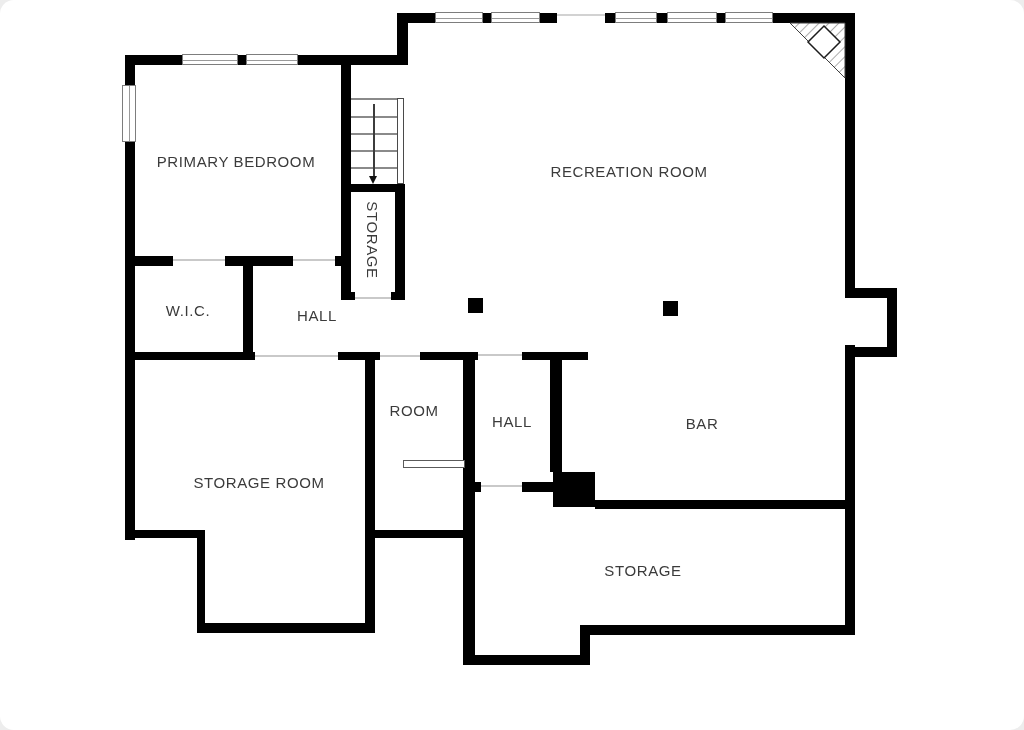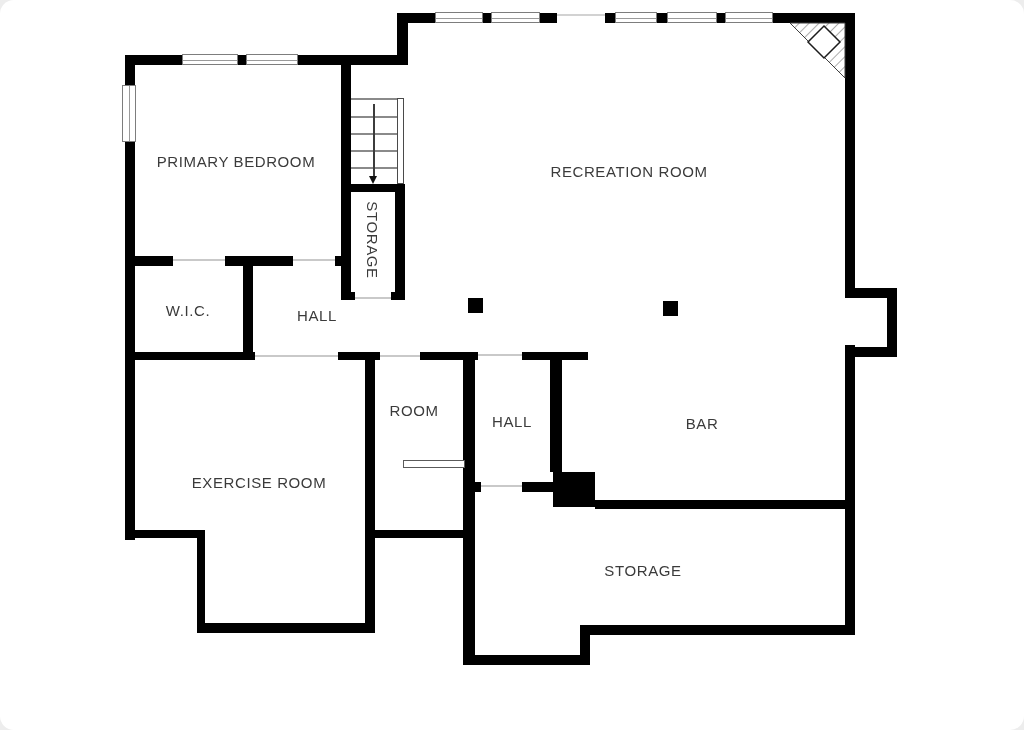--- a/index.html
+++ b/index.html
@@ -161,15 +161,15 @@
         <polygon points="824,26 840,42 824,58 808,42" fill="#ffffff" stroke="#1c1c1c" stroke-width="1.5"></polygon>
       </svg></div>
     <div class="abs room-label" style="left: 236px; top: 161px;">PRIMARY BEDROOM</div>
     <div class="abs room-label" style="left: 629px; top: 171px;">RECREATION ROOM</div>
     <div class="abs room-label vertical" style="left: 372px; top: 240px;">STORAGE</div>
     <div class="abs room-label" style="left: 188px; top: 310px;">W.I.C.</div>
     <div class="abs room-label" style="left: 317px; top: 315px;">HALL</div>
     <div class="abs room-label" style="left: 414px; top: 410px;">ROOM</div>
     <div class="abs room-label" style="left: 512px; top: 421px;">HALL</div>
     <div class="abs room-label" style="left: 702px; top: 423px;">BAR</div>
-    <div class="abs room-label" style="left: 259px; top: 482px;">EXERCISE ROOM</div>
+    <div class="abs room-label" style="left: 259px; top: 482px;">STORAGE ROOM</div>
     <div class="abs room-label" style="left: 643px; top: 570px;">STORAGE</div>
   </div>
 
 </body></html>

